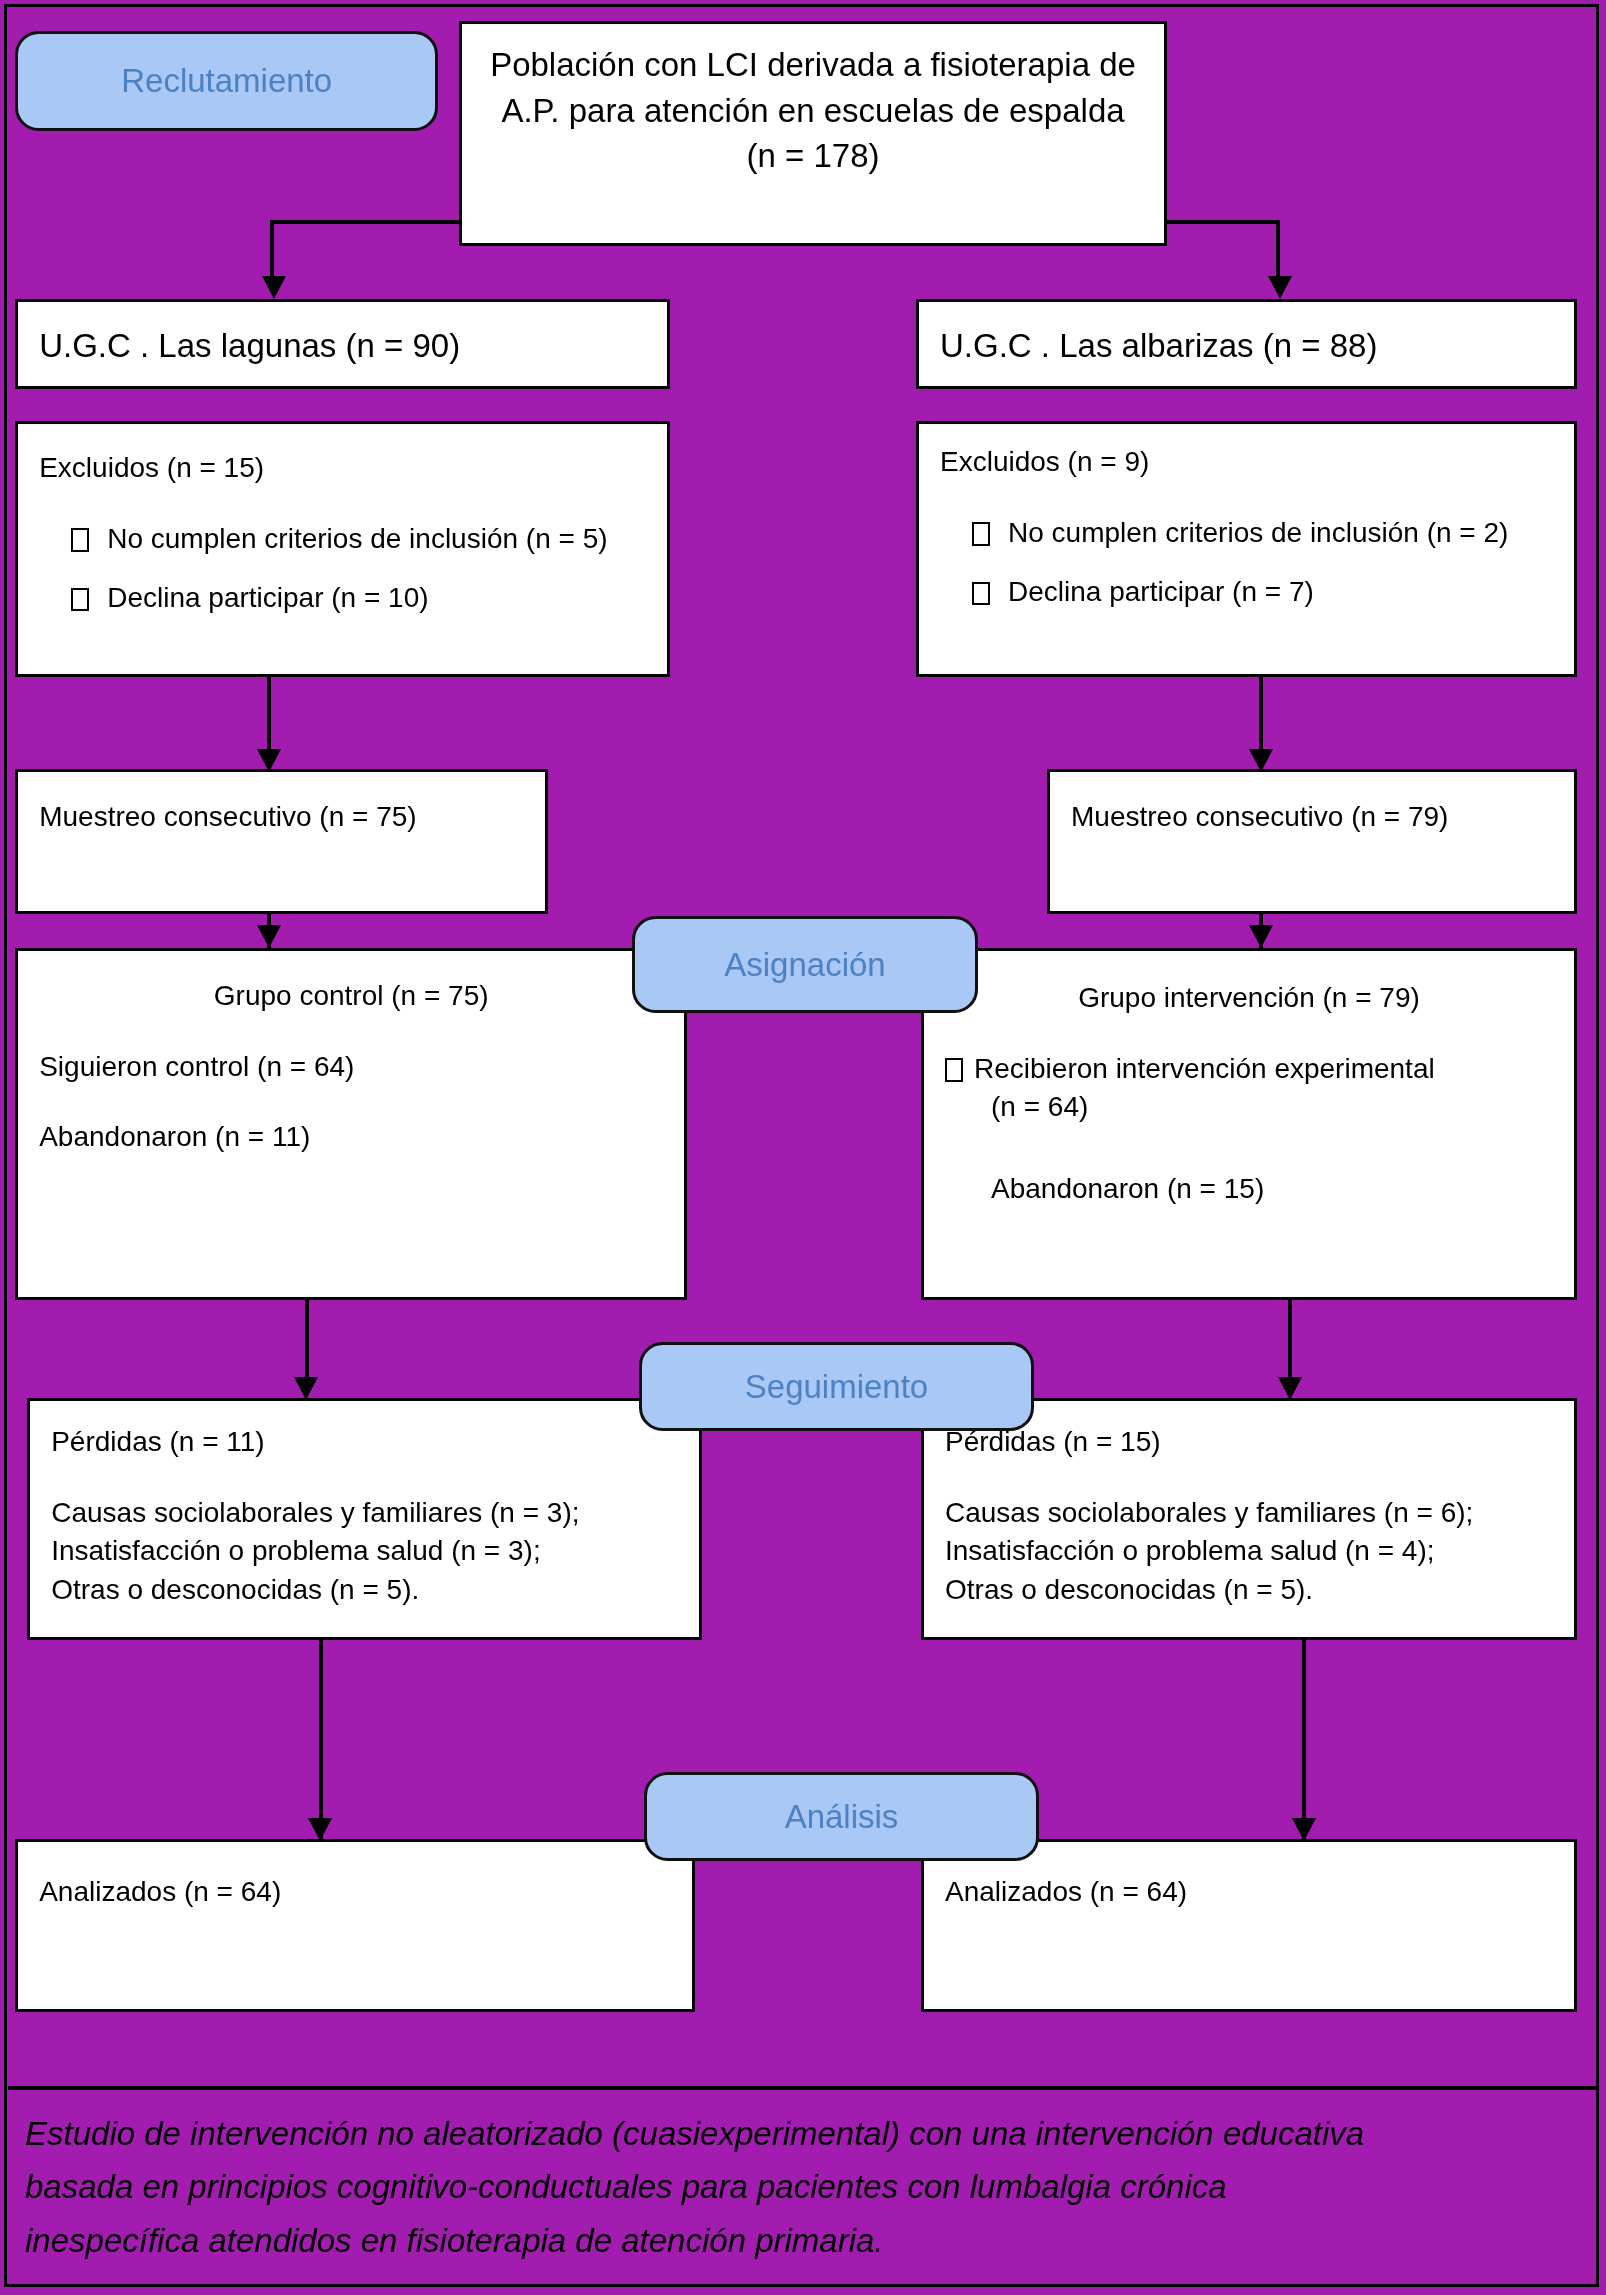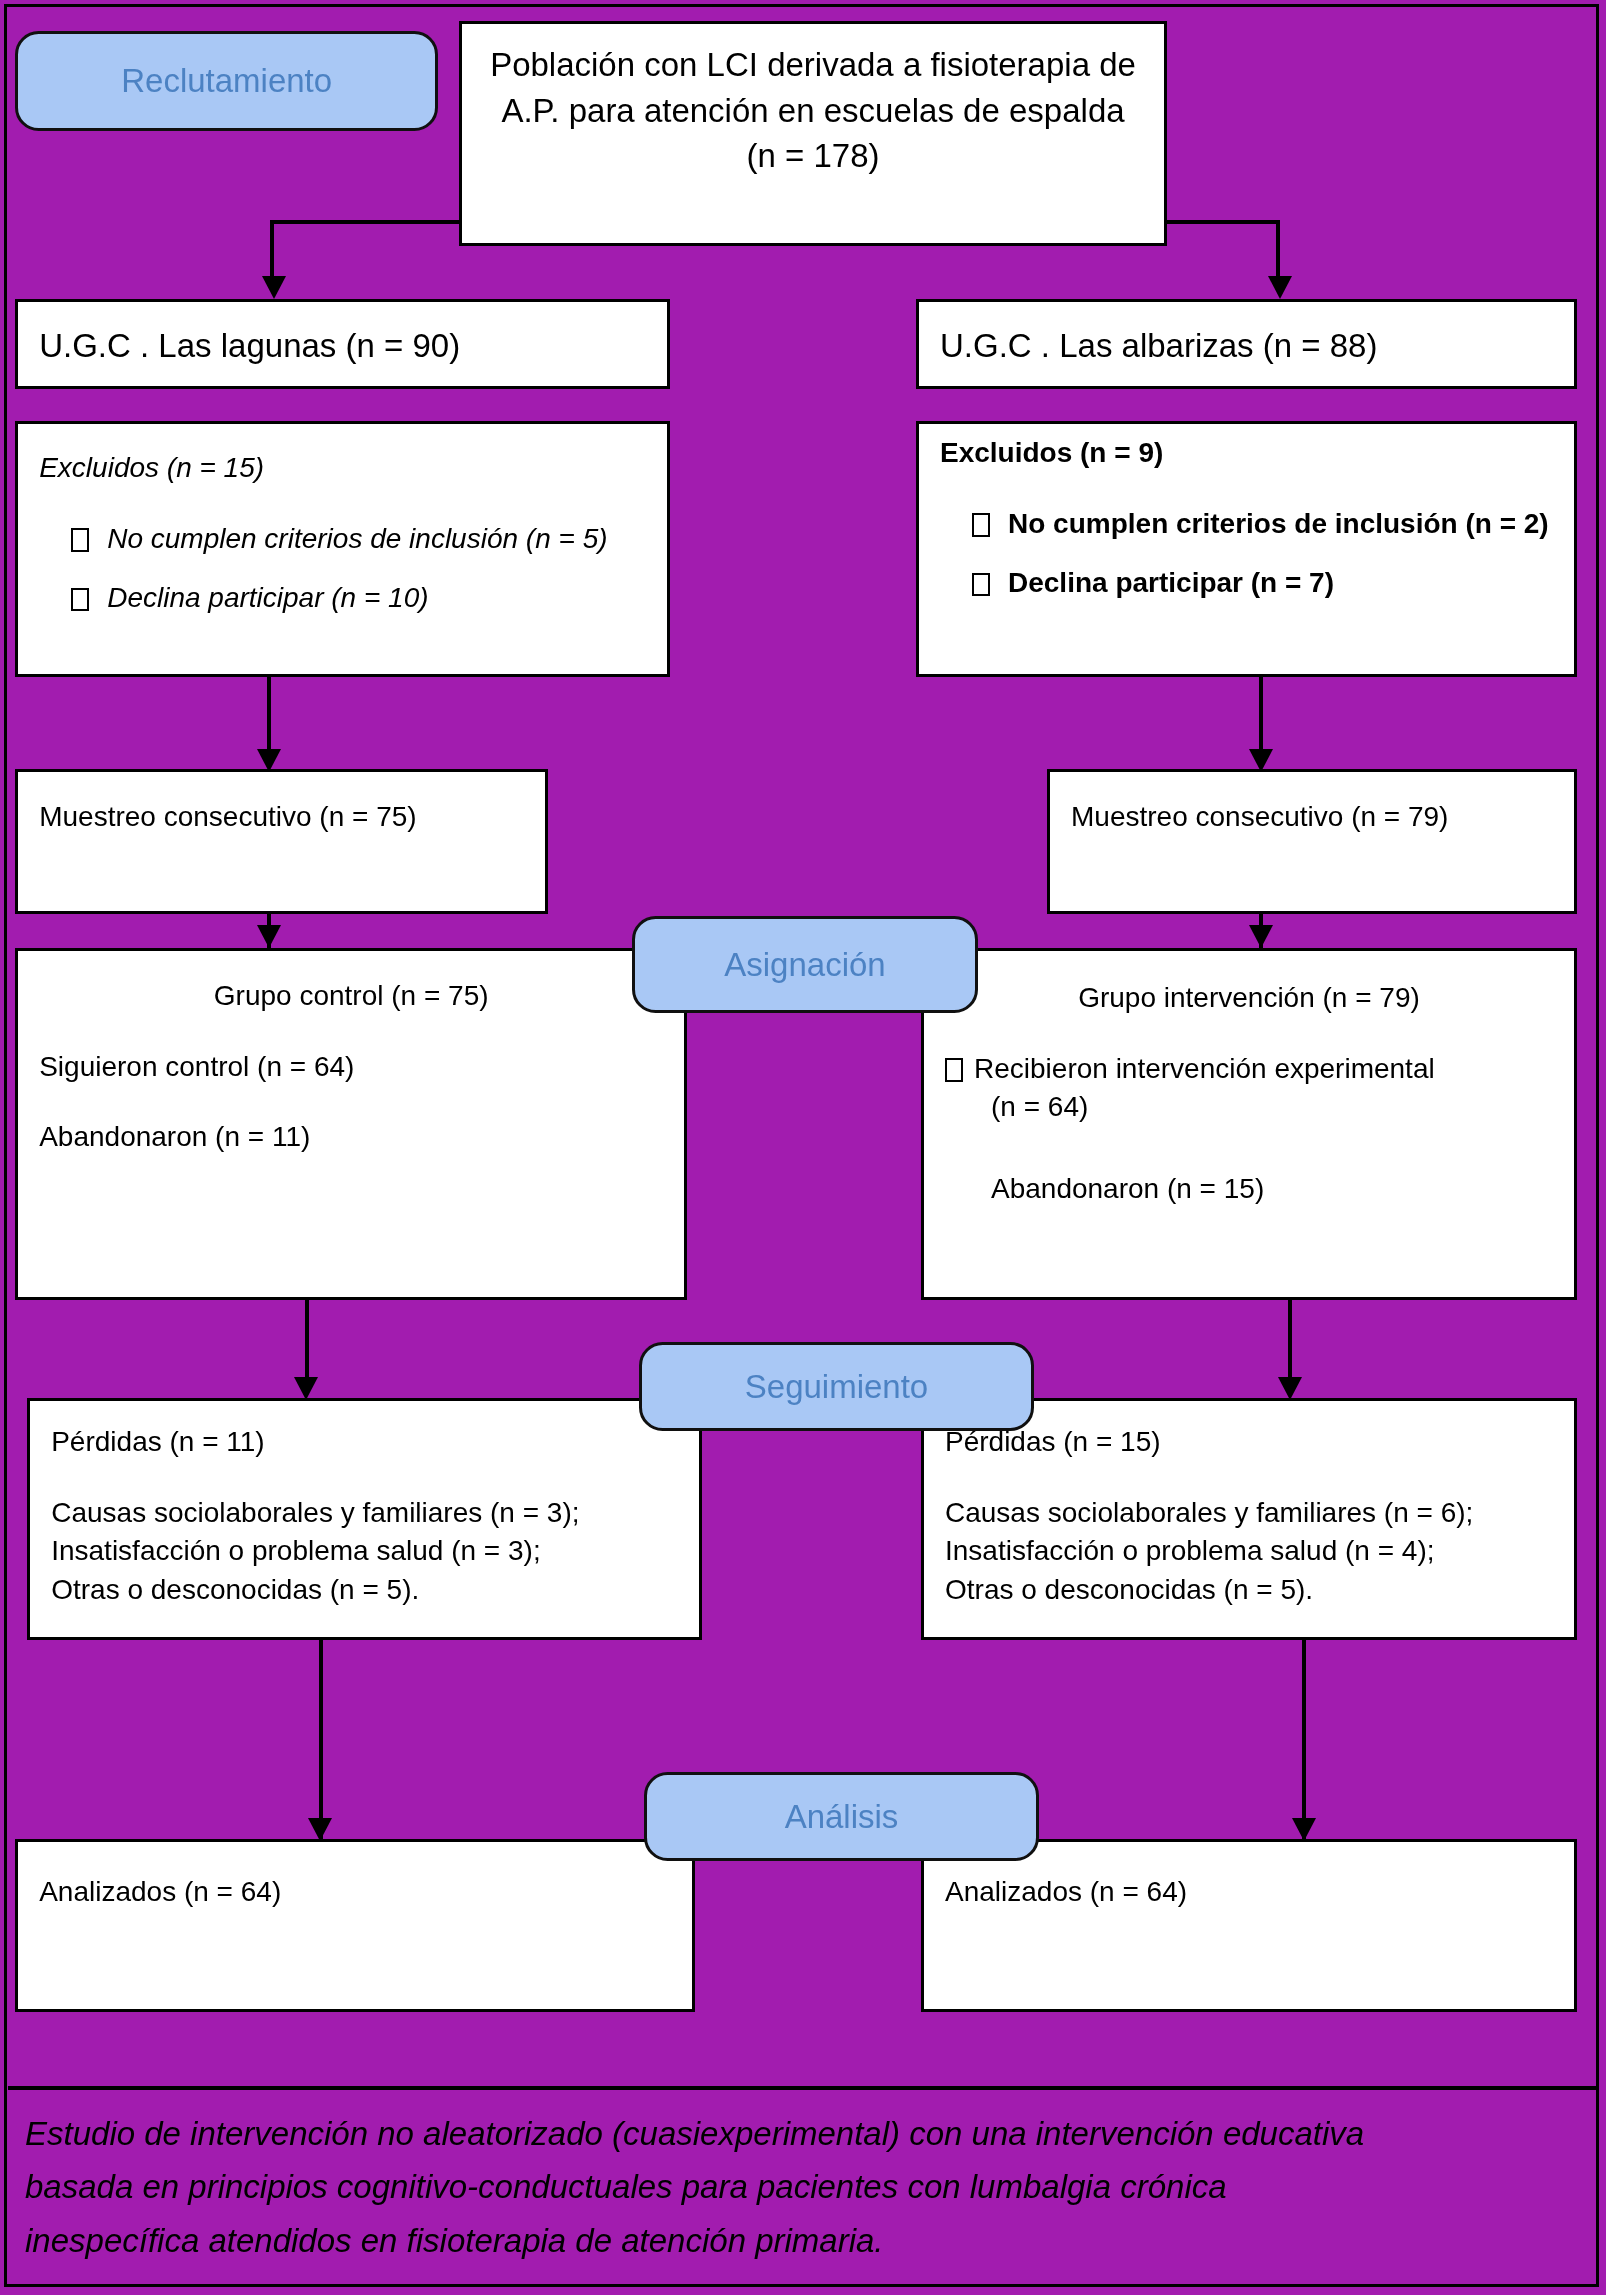--- a/index.html
+++ b/index.html
@@ -159,21 +159,21 @@
   <div class="hline" style="left:1164px; top:220px; width:116px;"></div>
   <div class="vline" style="left:1276px; top:220px; height:57px;"></div>
   <div class="arrowhead" style="left:1268px; top:276px;"></div>
 
   <div class="node bigtext" style="left:15.2px; top:299px; width:655px; height:90px;">
     <div class="pad" style="padding-top:21px;">
       <div class="row">U.G.C . Las lagunas (n = 90)</div>
     </div>
   </div>
 
-  <div class="node" style="left:15.2px; top:421px; width:655px; height:256px;font-style:italic;">
+  <div class="node" style="left:15.2px; top:421px; width:655px; height:256px;">
     <div class="pad" style="padding-top:25px;">
       <div class="row">Excluidos  (n = 15)</div>
       <div class="gap-md"></div>
       <div class="bullet-row indent">
         <span class="cbox"></span>
         <span>No cumplen criterios de inclusión (n = 5)</span>
       </div>
       <div class="gap-sm"></div>
       <div class="bullet-row indent">
         <span class="cbox"></span>
@@ -226,21 +226,21 @@
     </div>
   </div>
 
   <div class="node bigtext" style="left:916px; top:299px; width:661px; height:90px;">
     <div class="pad" style="padding-top:21px;">
       <div class="row">U.G.C . Las albarizas (n = 88)</div>
     </div>
   </div>
 
   <div class="node" style="left:916px; top:421px; width:661px; height:256px;">
-    <div class="pad" style="padding-top:10px;font-weight:bold;">
+    <div class="pad" style="padding-top:19px;">
       <div class="row">Excluidos  (n = 9)</div>
       <div class="gap-md"></div>
       <div class="bullet-row indent">
         <span class="cbox"></span>
         <span>No cumplen criterios de inclusión (n = 2)</span>
       </div>
       <div class="gap-sm"></div>
       <div class="bullet-row indent">
         <span class="cbox"></span>
         <span>Declina participar (n = 7)</span>

